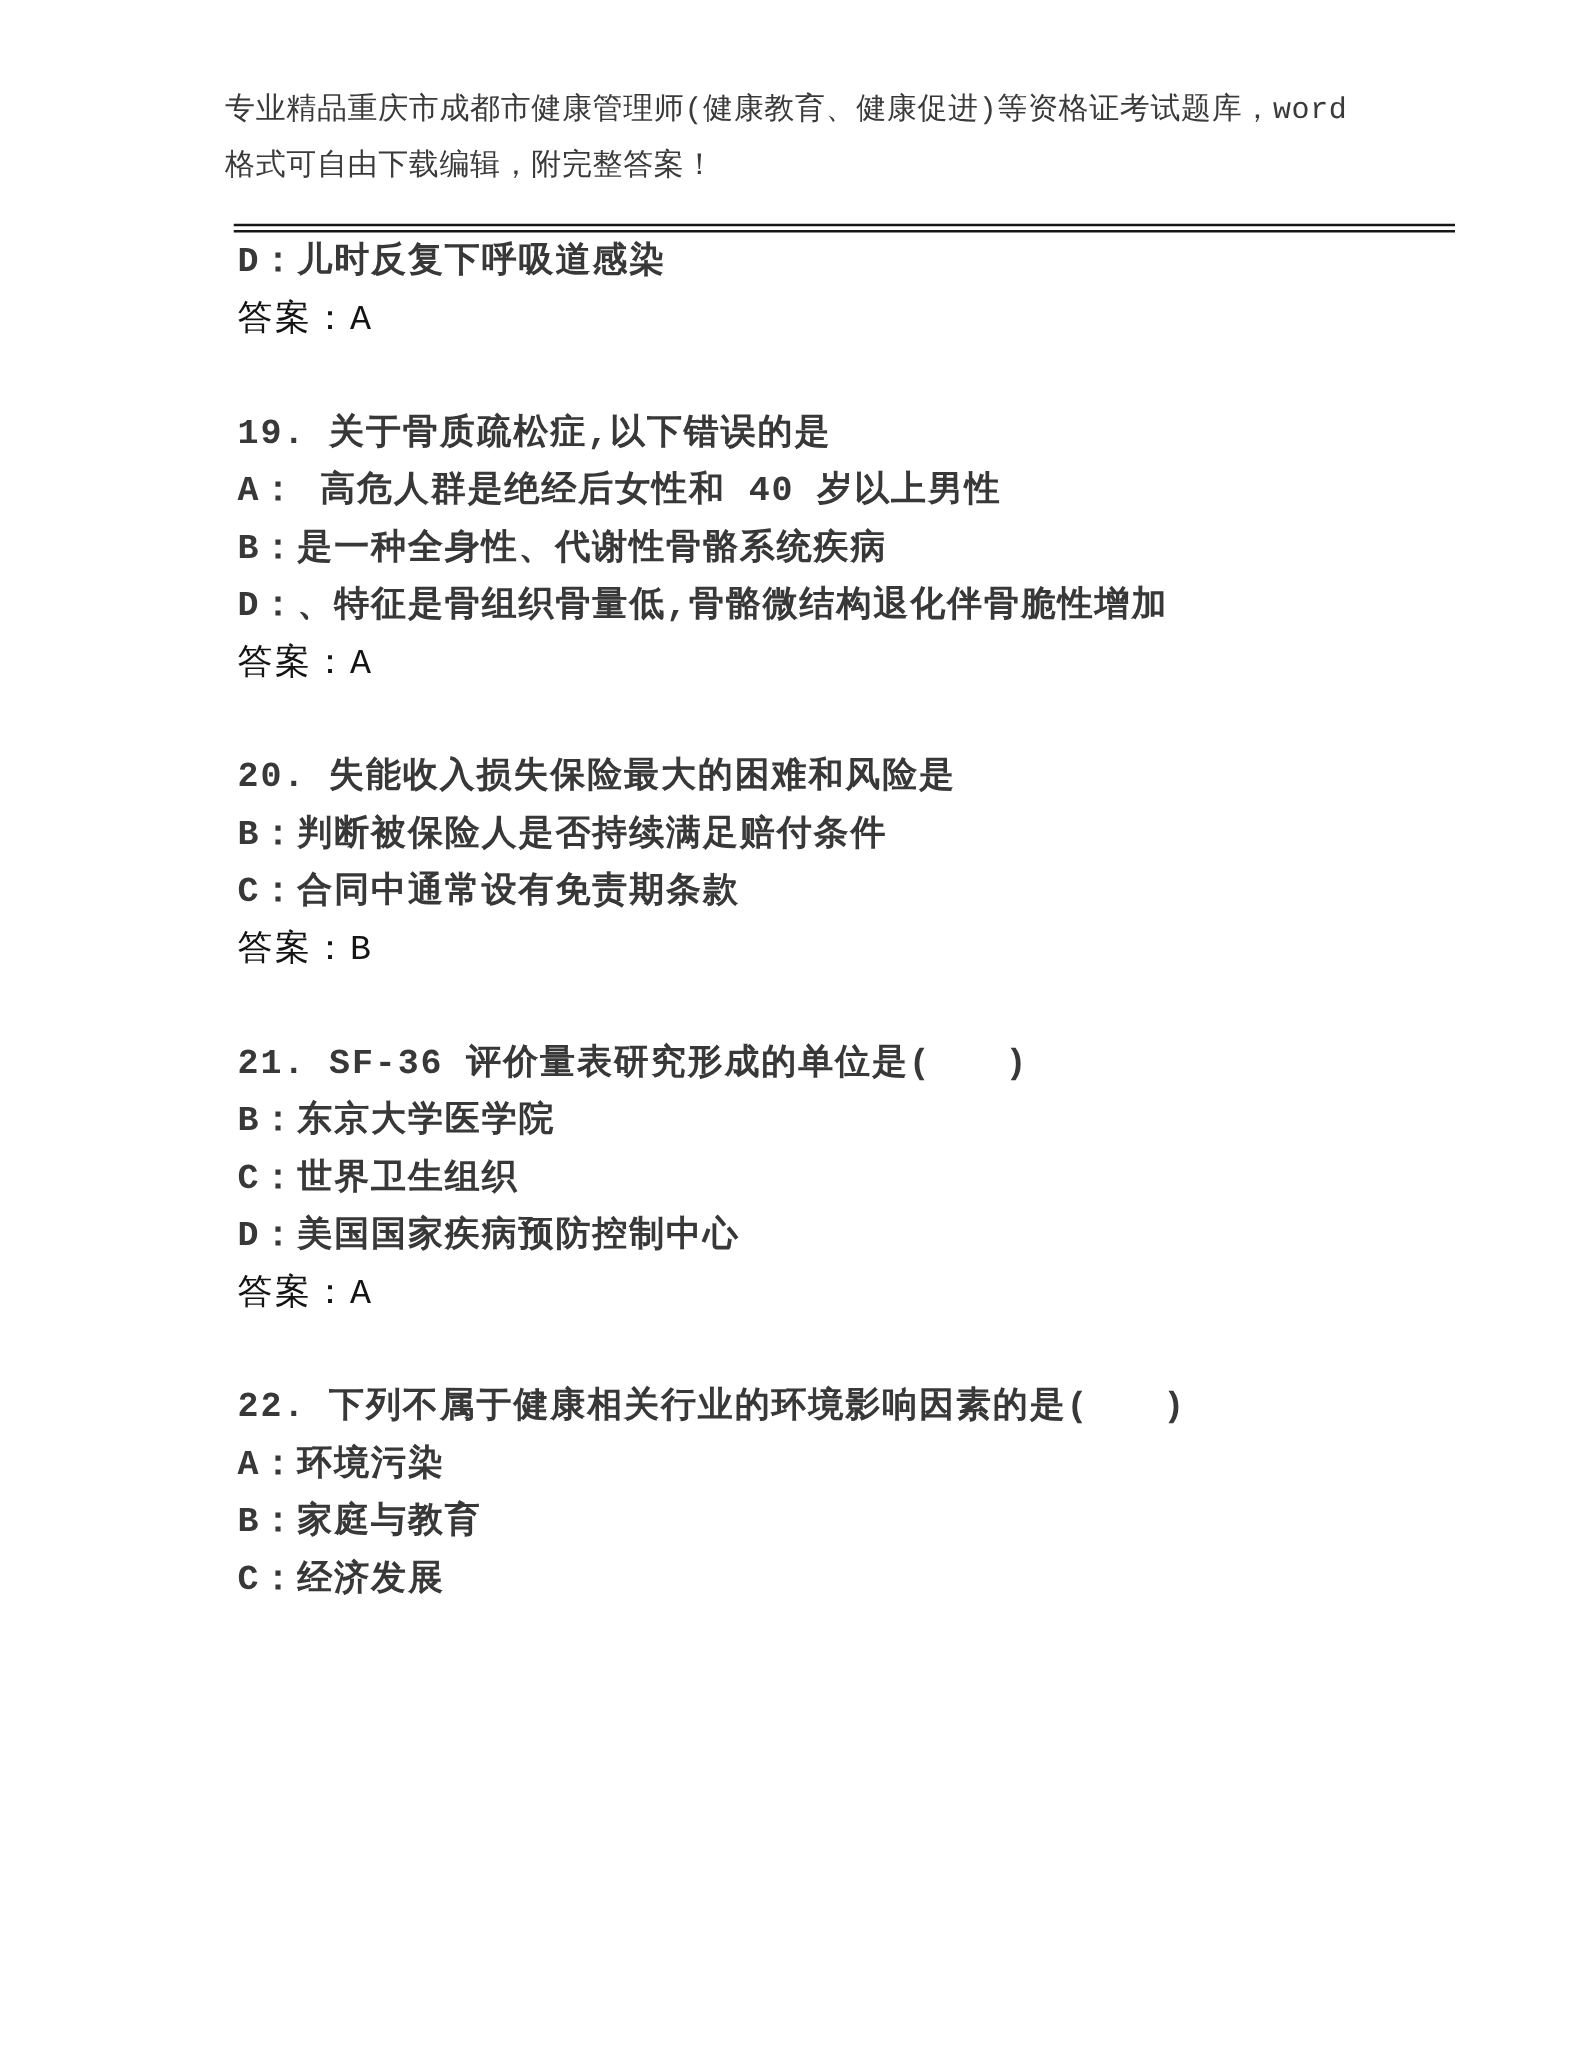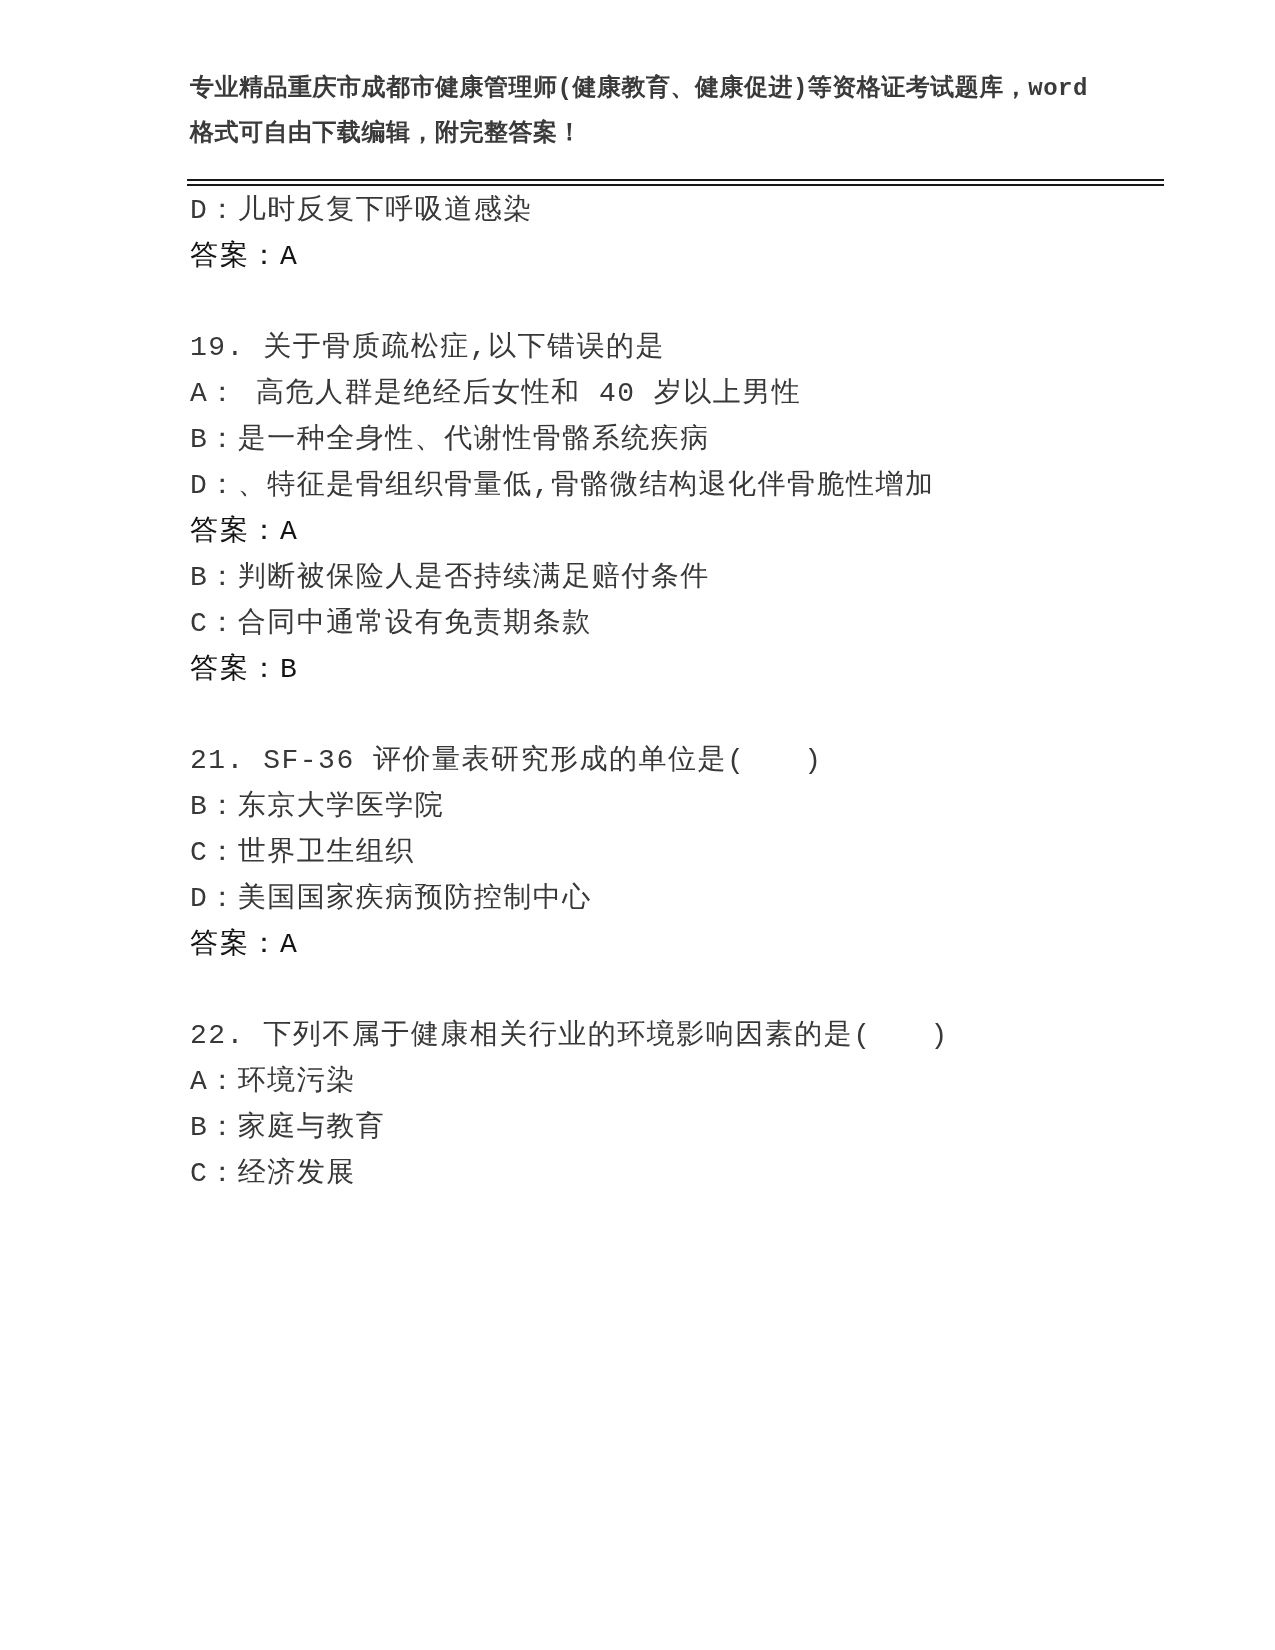--- a/index.html
+++ b/index.html
@@ -12,28 +12,27 @@
   .page {
     position: relative;
     width: 1275px;
     height: 1650px;
     background: #ffffff;
     overflow: hidden;
     color: #333333;
   }
   .header {
     position: absolute;
-    left: 190px;
+    left: 180px;
     top: 66px;
     width: 940px;
     font-size: 24px;
     line-height: 45px;
     letter-spacing: 0.5px;
     color: #3a3a3a;
-    font-weight: bold;
   }
   .header-line { white-space: nowrap; }
   .header-rule {
     position: absolute;
     left: 187px;
     top: 179px;
     width: 977px;
     height: 3px;
     border-top: 2px solid #171717;
     border-bottom: 2px solid #171717;
@@ -43,21 +42,21 @@
     left: 190px;
     top: 188px;
     width: 1000px;
   }
   .line {
     margin: 0;
     font-size: 28px;
     line-height: 46px;
     letter-spacing: 1.5px;
     white-space: nowrap;
-    font-weight: normal;
+    font-weight: bold;
     color: #383838;
   }
   .line.question { margin-top: 45px; }
   .line.answer {
     font-weight: normal;
     color: #141414;
     letter-spacing: 2px;
   }
 </style>
 </head>
@@ -73,20 +72,21 @@
   <div class="header-rule"></div>
 
   <div class="content" id="content">
       <p class="line option">D：儿时反复下呼吸道感染</p>
       <p class="line answer">答案：A</p>
       <p class="line question">19. 关于骨质疏松症,以下错误的是</p>
       <p class="line option">A： 高危人群是绝经后女性和 40 岁以上男性</p>
       <p class="line option">B：是一种全身性、代谢性骨骼系统疾病</p>
       <p class="line option">D：、特征是骨组织骨量低,骨骼微结构退化伴骨脆性增加</p>
       <p class="line answer">答案：A</p>
+      <p class="line question">20. 失能收入损失保险最大的困难和风险是</p>
       <p class="line option">B：判断被保险人是否持续满足赔付条件</p>
       <p class="line option">C：合同中通常设有免责期条款</p>
       <p class="line answer">答案：B</p>
       <p class="line question">21. SF-36 评价量表研究形成的单位是(　　)</p>
       <p class="line option">B：东京大学医学院</p>
       <p class="line option">C：世界卫生组织</p>
       <p class="line option">D：美国国家疾病预防控制中心</p>
       <p class="line answer">答案：A</p>
       <p class="line question">22. 下列不属于健康相关行业的环境影响因素的是(　　)</p>
       <p class="line option">A：环境污染</p>

